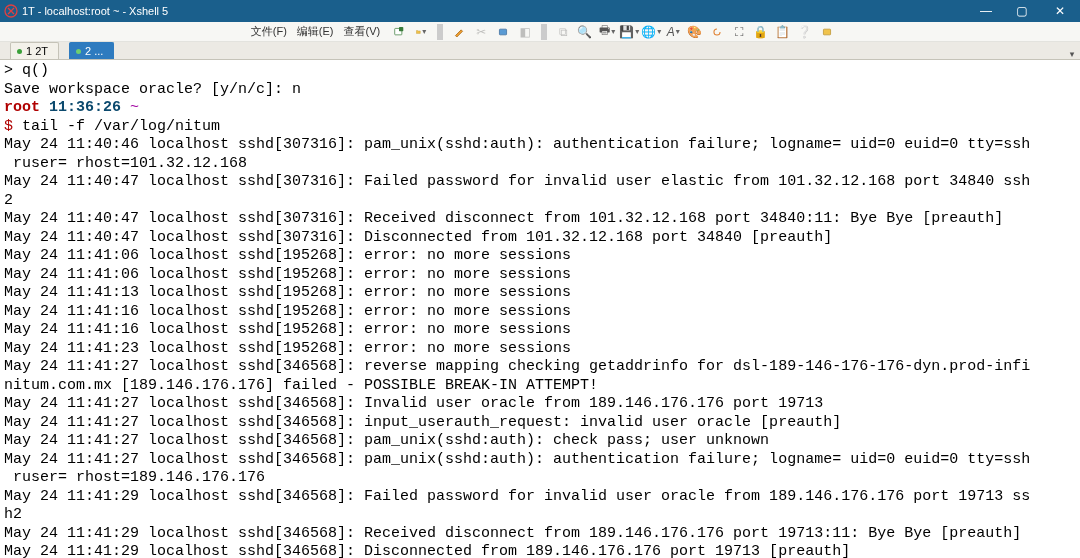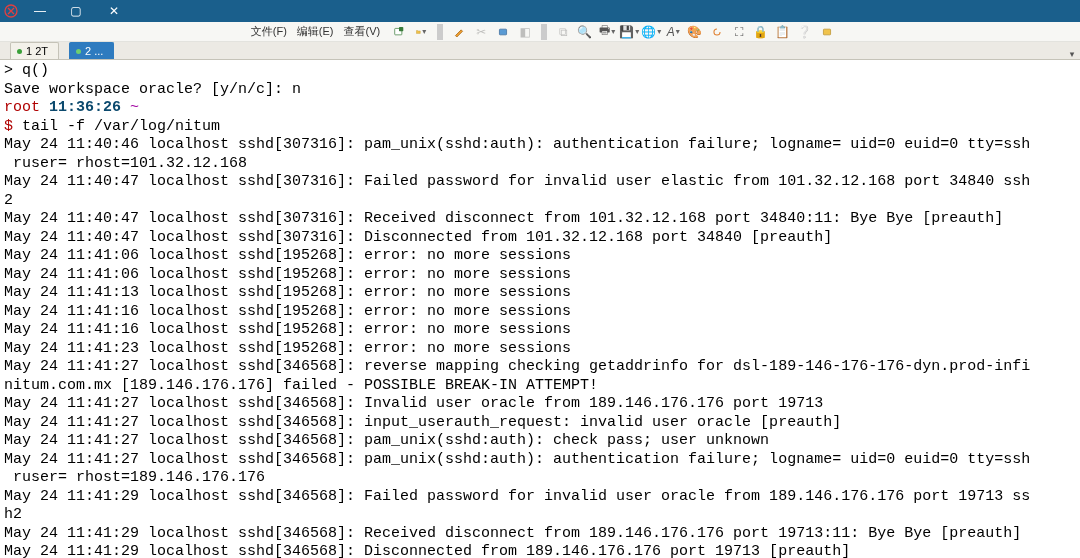--- a/index.html
+++ b/index.html
@@ -16,36 +16,37 @@
 .toolbar .tb-icon { width: 16px; height: 16px; display: flex; align-items: center; justify-content: center; font-size: 12px; color: #555; }
 .toolbar .sep { width: 1px; height: 16px; background: #ccc; margin: 0 2px; }
 .tabbar { height: 18px; background: #eceae4; border-bottom: 1px solid #c5c3b8; display: flex; align-items: flex-end; font-family: "Segoe UI", Tahoma, sans-serif; font-size: 11px; }
 .tab { height: 17px; padding: 0 10px 0 6px; display: flex; align-items: center; gap: 4px; border: 1px solid #c5c3b8; border-bottom: none; background: #f3f1ea; border-radius: 2px 2px 0 0; margin-left: 10px; }
 .tab.active { background: #2e7bbf; color: #fff; border-color: #2e7bbf; }
 .tab .dot { width: 5px; height: 5px; border-radius: 50%; background: #3aa03a; }
 .tab.active .dot { background: #6fcf6f; }
 .tabbar .spacer { flex: 1; }
 .tabbar .menu-caret { width: 16px; font-size: 9px; text-align: center; color: #555; }
 .terminal { padding: 2px 4px; font-size: 15px; line-height: 18.5px; white-space: pre; color: #000; font-family: "Consolas", "Courier New", monospace; letter-spacing: 0; }
-.terminal .red { color: #b00000; font-weight: normal; }
+.terminal .red { color: #b00000; font-weight: bold; }
 .terminal .cyan { color: #0c4a6e; font-weight: bold; }
 .terminal .mag { color: #a000a0; }
 .terminal .dollar { color: #b00000; }
 .arrow-down::after { content: "▾"; font-size: 8px; color: #666; margin-left: 1px; }
 </style>
 </head>
 <body>
 
 <div class="titlebar">
   <span class="icon">
     <svg width="14" height="14" viewBox="0 0 14 14">
         <circle cx="7" cy="7" r="6" fill="#1a5f8c" stroke="#e04040" stroke-width="1.3"></circle>
         <path d="M4 4 L10 10 M10 4 L4 10" stroke="#e04040" stroke-width="1.3"></path>
       </svg>
   </span>
+  <span class="title">1T - localhost:root ~ - Xshell 5</span>
   <div class="winbtns">
     <div>—</div>
     <div>▢</div>
     <div class="close">✕</div>
   </div>
 </div>
 
 <div class="menubar">
   <span>文件(F)</span>
   <span>编辑(E)</span>

